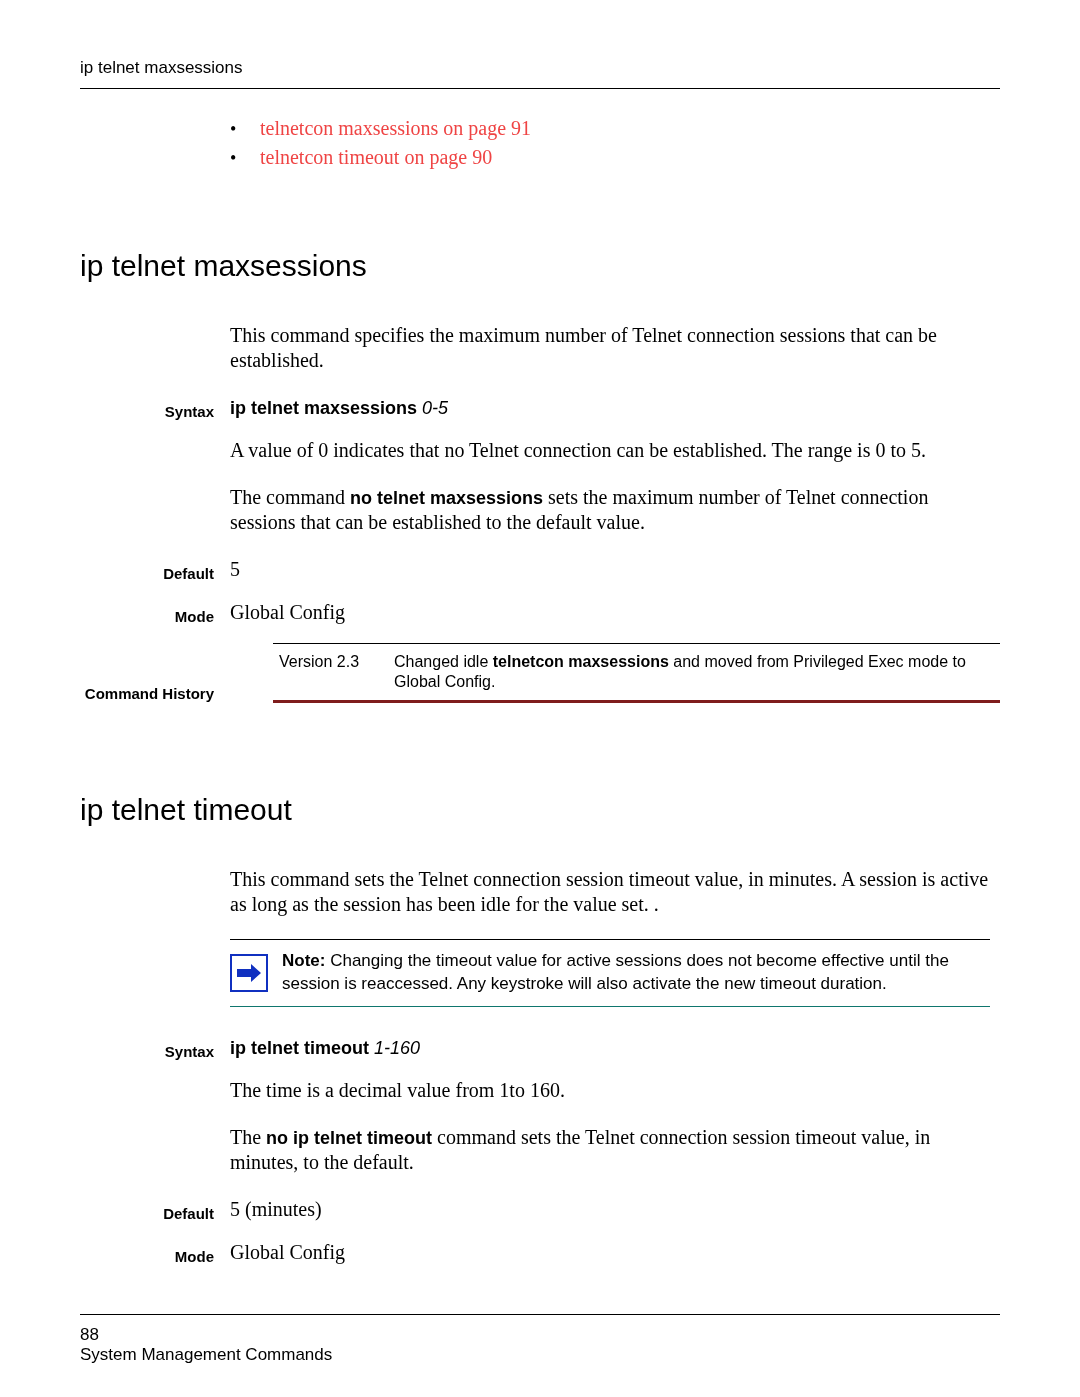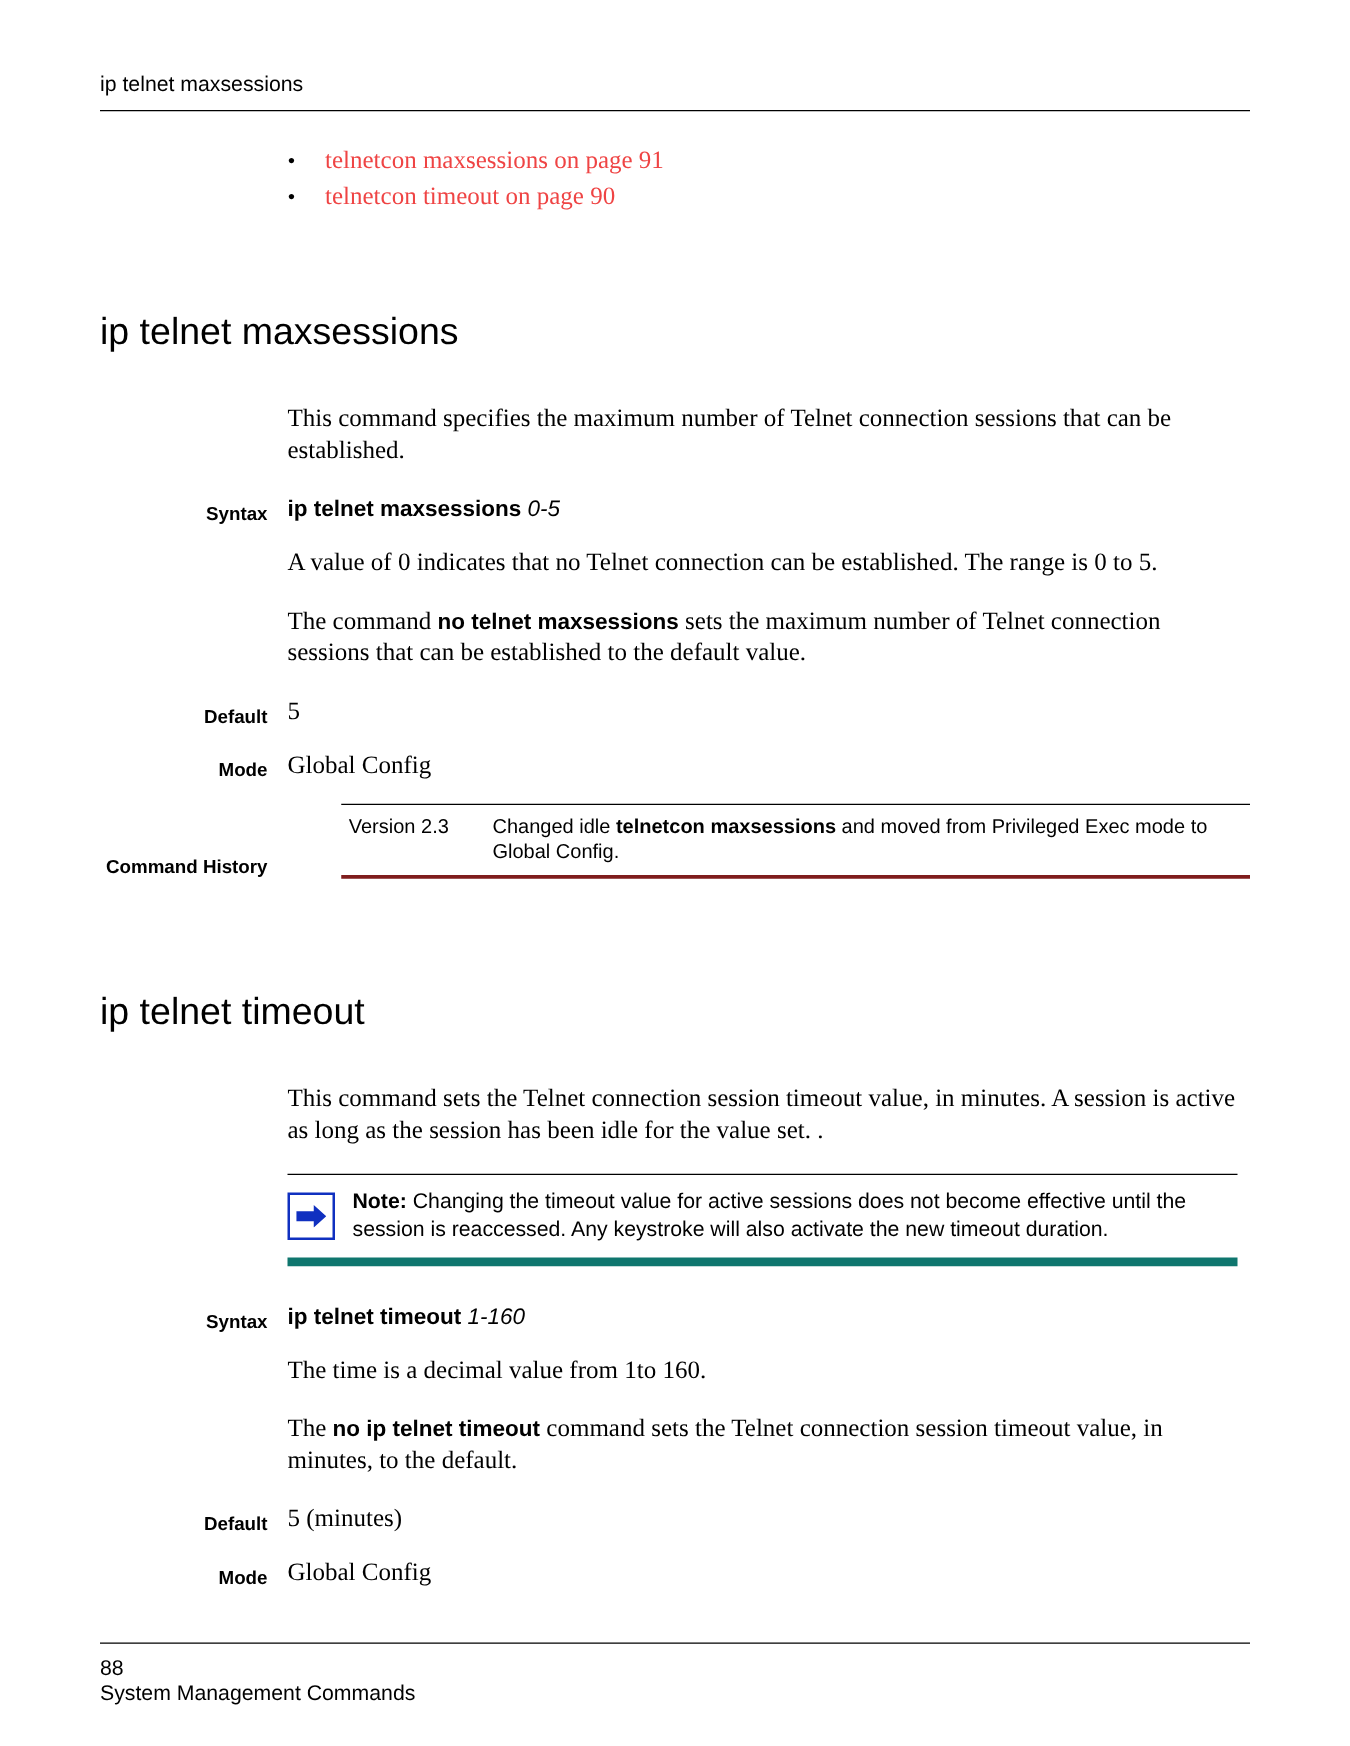--- a/index.html
+++ b/index.html
@@ -109,21 +109,21 @@
     padding: 8px 6px;
     vertical-align: top;
   }
   .history-table td.ver {
     width: 115px;
     white-space: nowrap;
   }
   .note-box {
     display: flex;
     border-top: 1px solid #000;
-    border-bottom: 7px solid #0f766e;
+    border-bottom: 1px solid #0f766e;
     padding: 10px 0;
     margin-bottom: 28px;
     align-items: center;
   }
   .note-icon {
     width: 38px;
     height: 38px;
     border: 2px solid #1030c0;
     display: flex;
     align-items: center;

